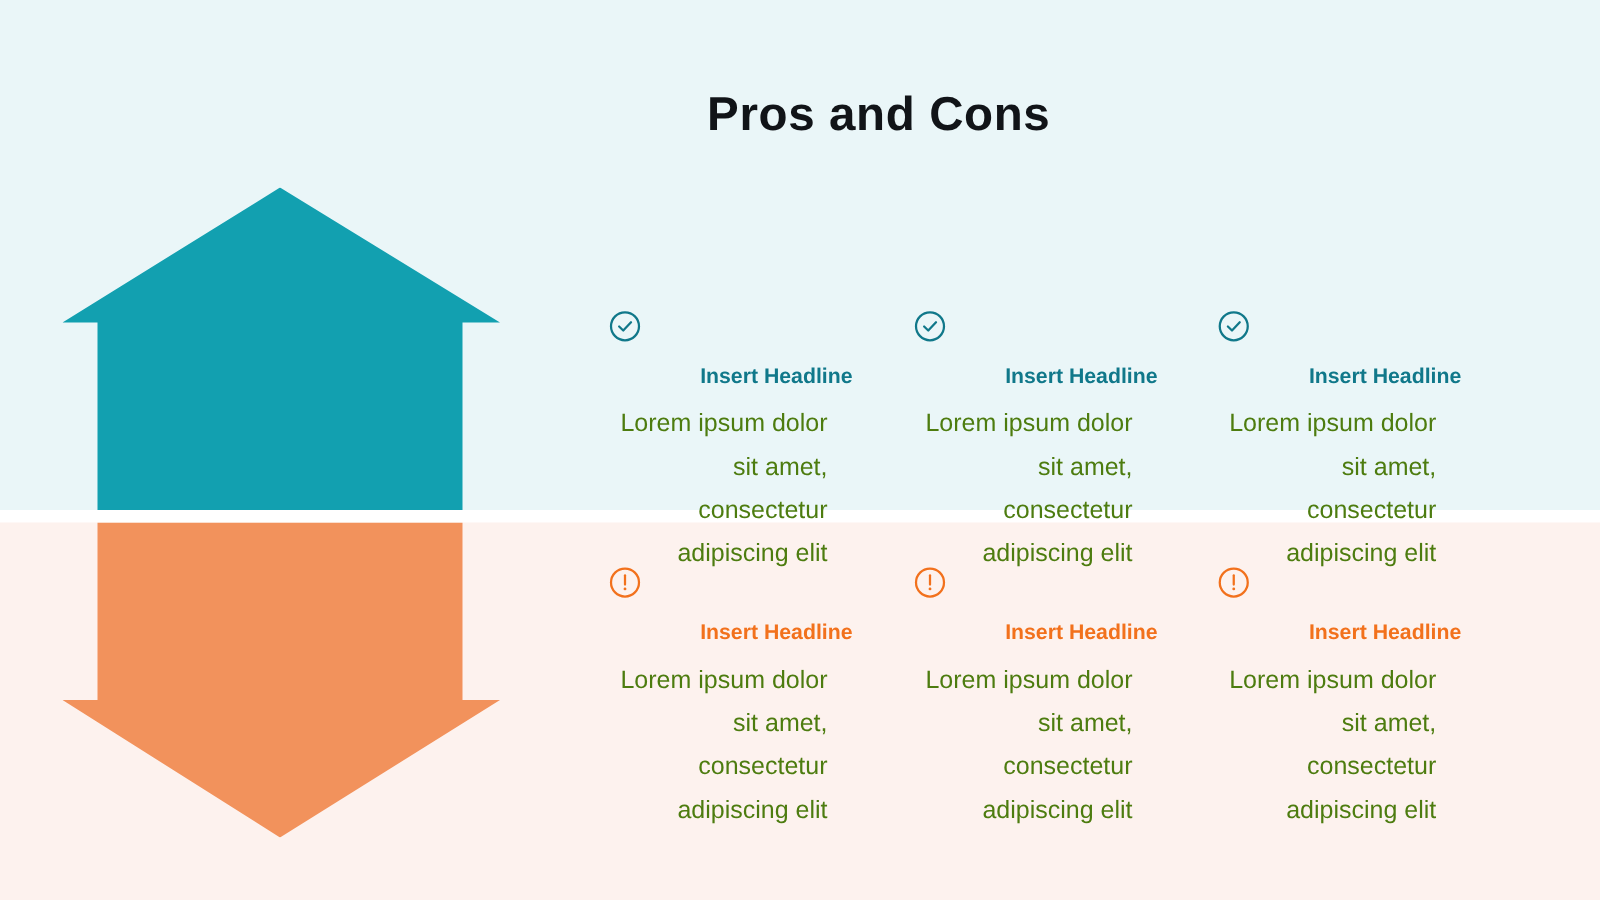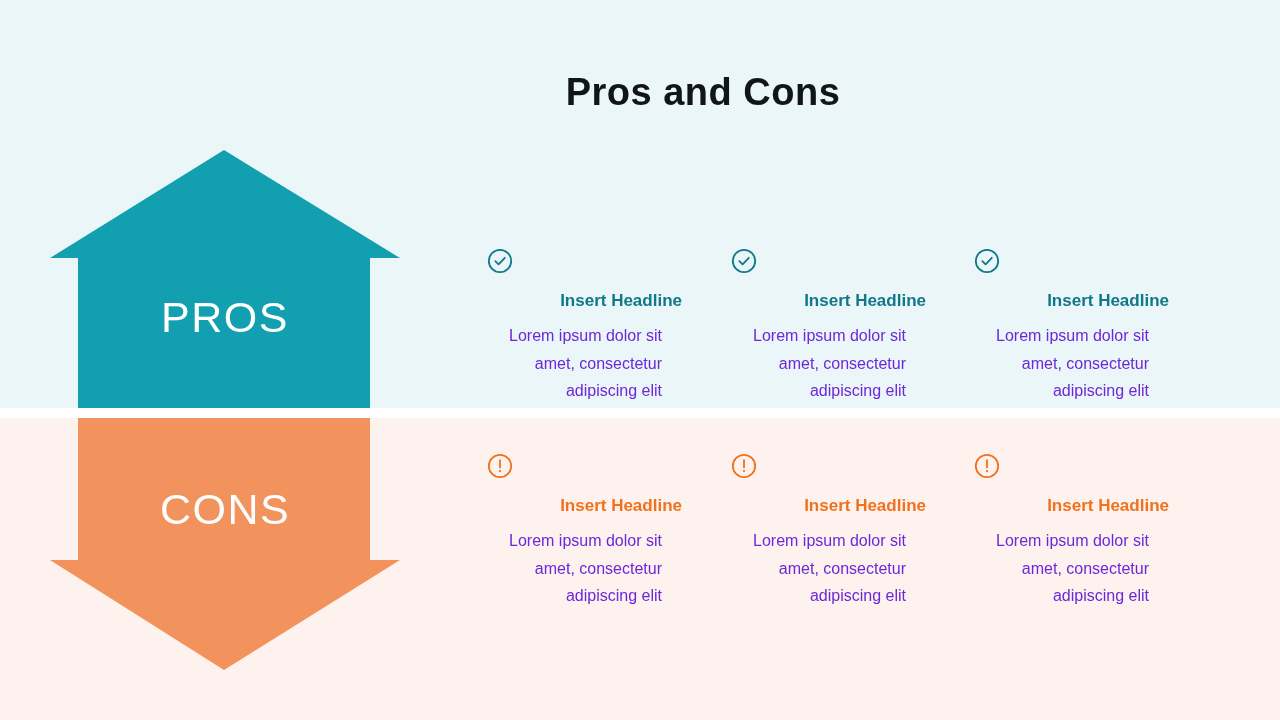--- a/index.html
+++ b/index.html
@@ -133,49 +133,47 @@
   .col-headline {
     font-size: 17px;
     font-weight: bold;
     line-height: 1.2;
     margin-bottom: 11px;
   }
   .pros .col-headline { color: #10788a; }
   .cons .col-headline { color: #f2711c; }
 
   .col-body {
-    font-size: 16px;
+    font-size: 20px;
     line-height: 1.72;
-    color: #6d28d9;
+    color: #4d7c0f;
     width: 175px;
   }
 </style>
 </head>
 <body>
 
 <div id="slide">
 
   <div class="band-top"></div>
   <div class="band-gap"></div>
   <div class="band-bottom"></div>
 
   <div class="slide-title">Pros and Cons</div>
 
   <div class="arrow-wrap" id="pros-arrow">
     <svg class="arrow-svg" width="350" height="258" viewBox="0 0 350 258" xmlns="http://www.w3.org/2000/svg">
       <polygon points="174,0 350,108 320,108 320,258 28,258 28,108 0,108" fill="#12a0b0"></polygon>
     </svg>
-    <div class="arrow-label">PROS</div>
   </div>
 
   <div class="arrow-wrap" id="cons-arrow">
     <svg class="arrow-svg" width="350" height="252" viewBox="0 0 350 252" xmlns="http://www.w3.org/2000/svg">
       <polygon points="28,0 320,0 320,142 350,142 174,252 0,142 28,142" fill="#f2925c"></polygon>
     </svg>
-    <div class="arrow-label">CONS</div>
   </div>
 
   <div class="col-group pros" id="pros-cols">
 
     <div class="col c0">
       <div class="icon-box">
         <svg width="26" height="26" viewBox="0 0 26 26" xmlns="http://www.w3.org/2000/svg">
           <circle cx="13" cy="13" r="11.2" fill="none" stroke="#10788a" stroke-width="1.8"></circle>
           <polyline points="8.3,13.2 11.6,16.4 17.8,9.8" fill="none" stroke="#10788a" stroke-width="1.8" stroke-linecap="round" stroke-linejoin="round"></polyline>
         </svg>

